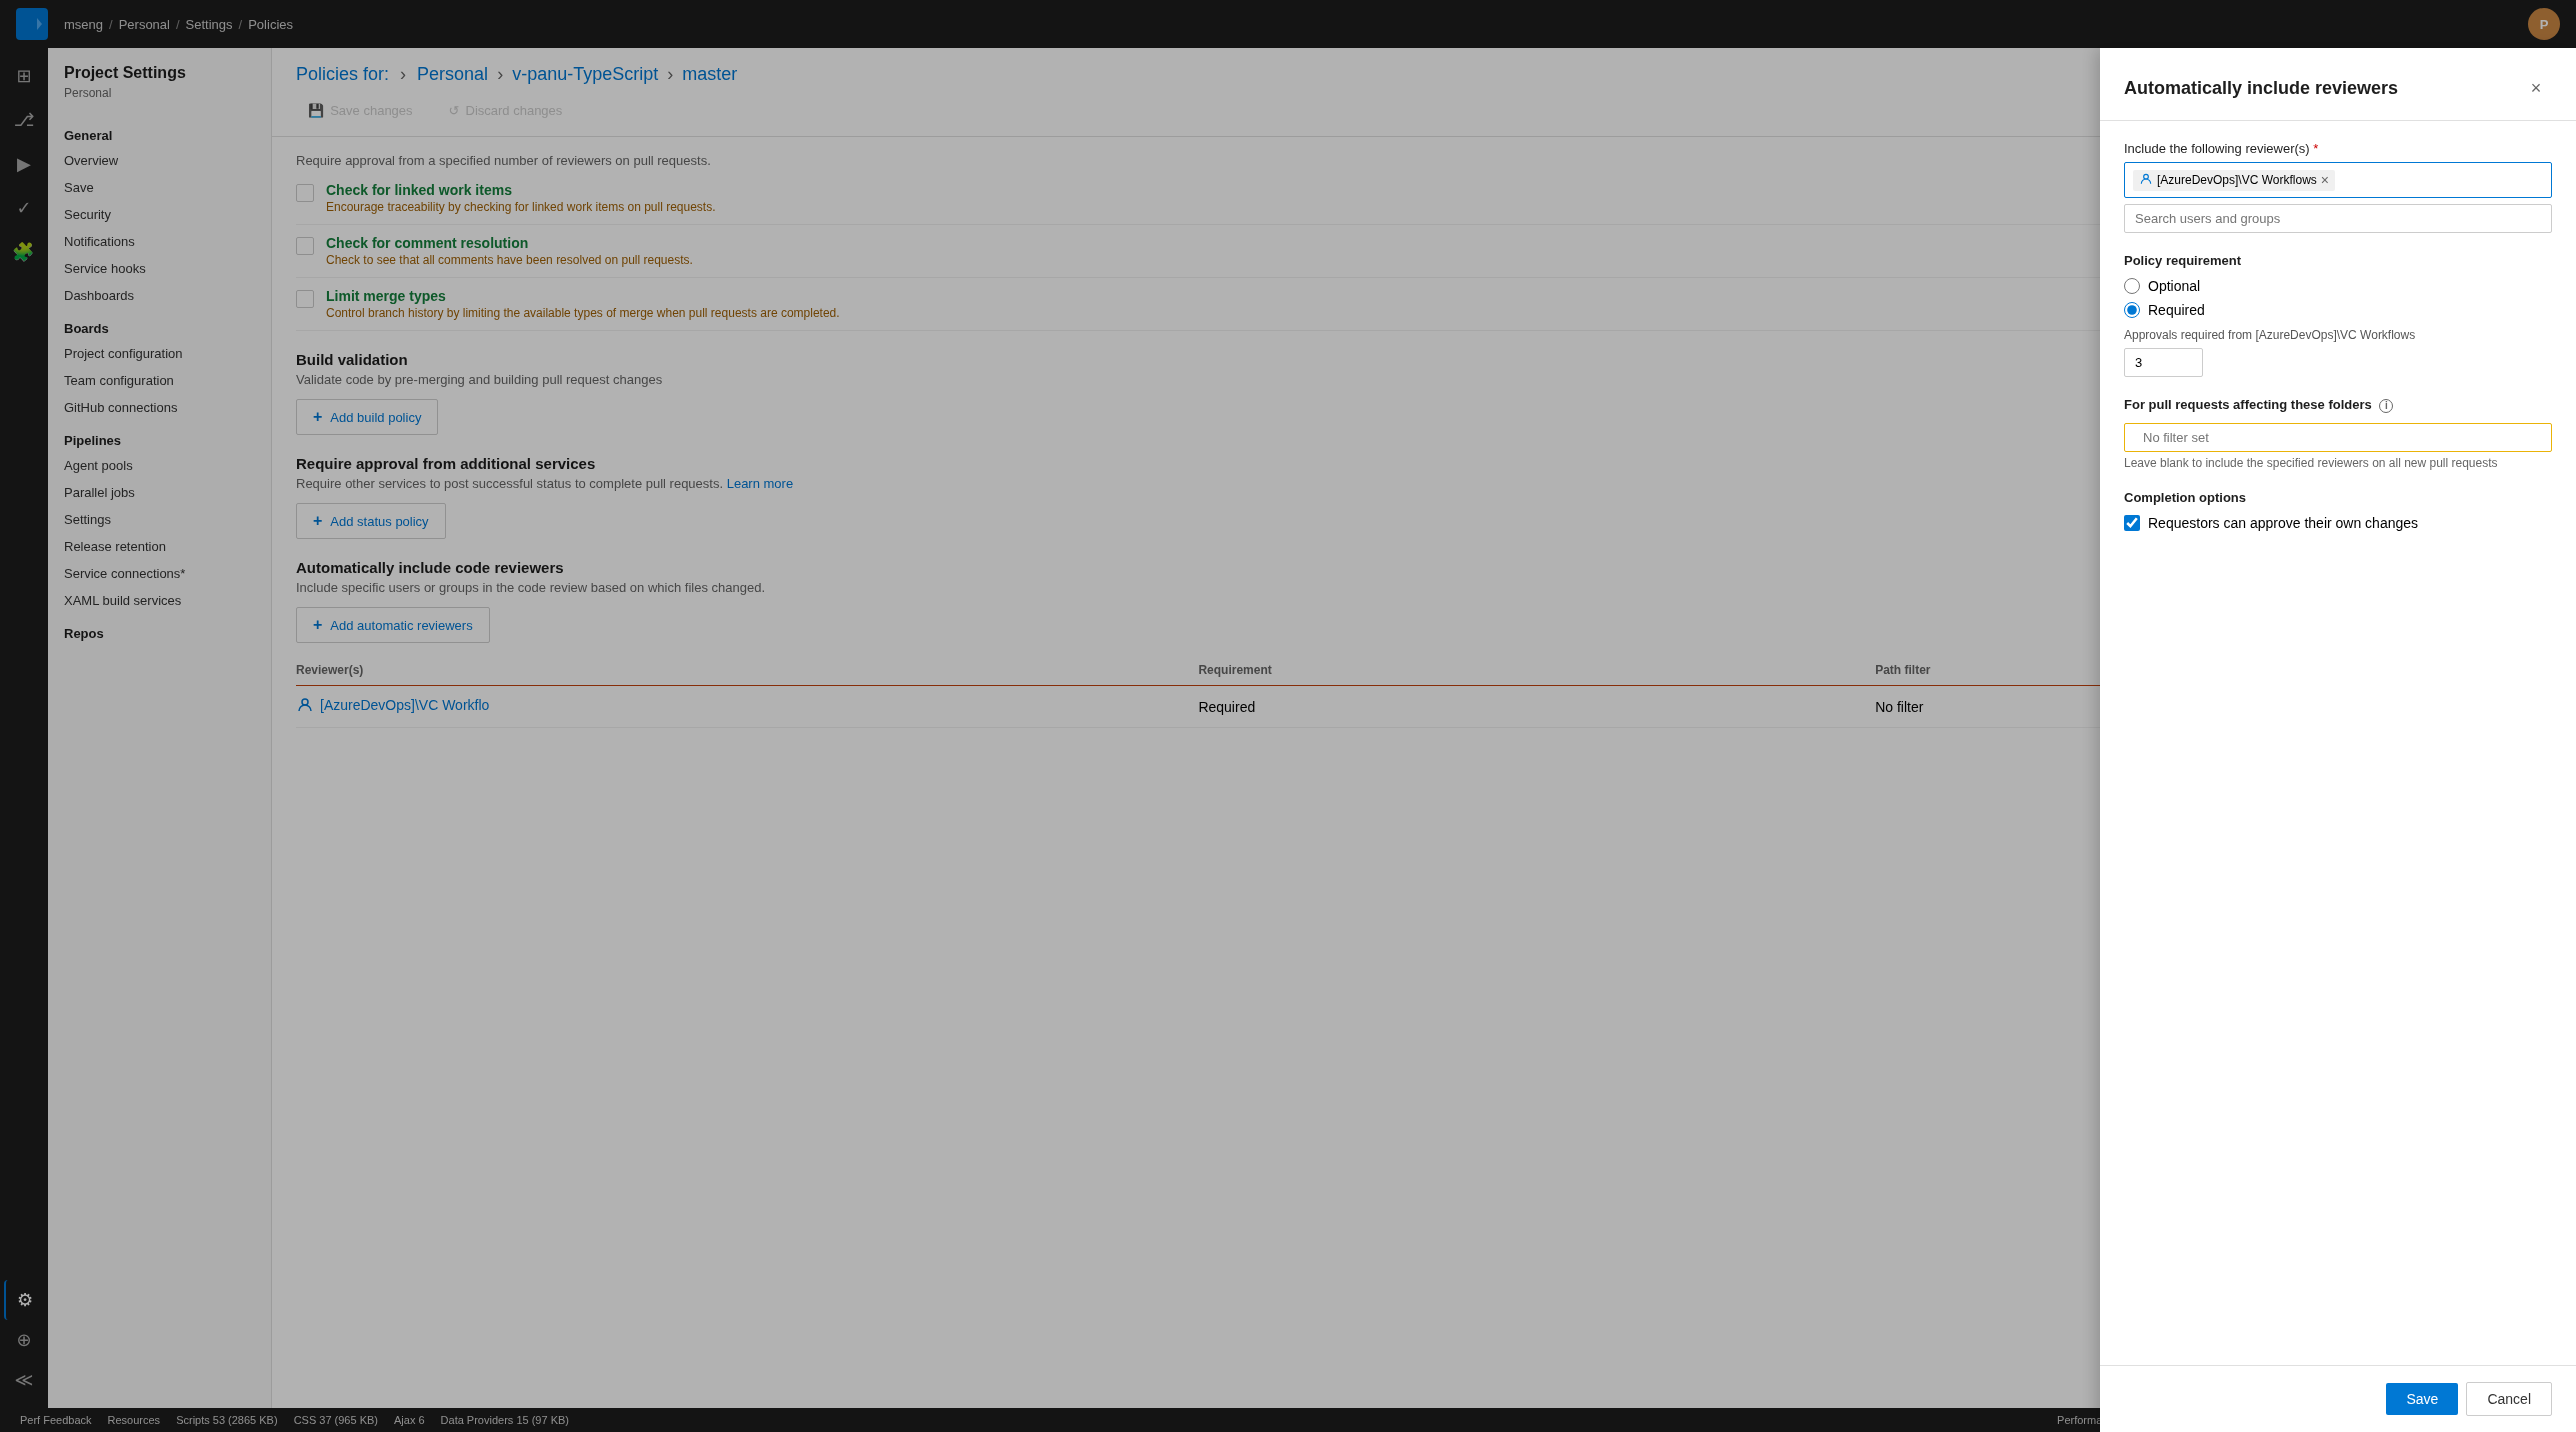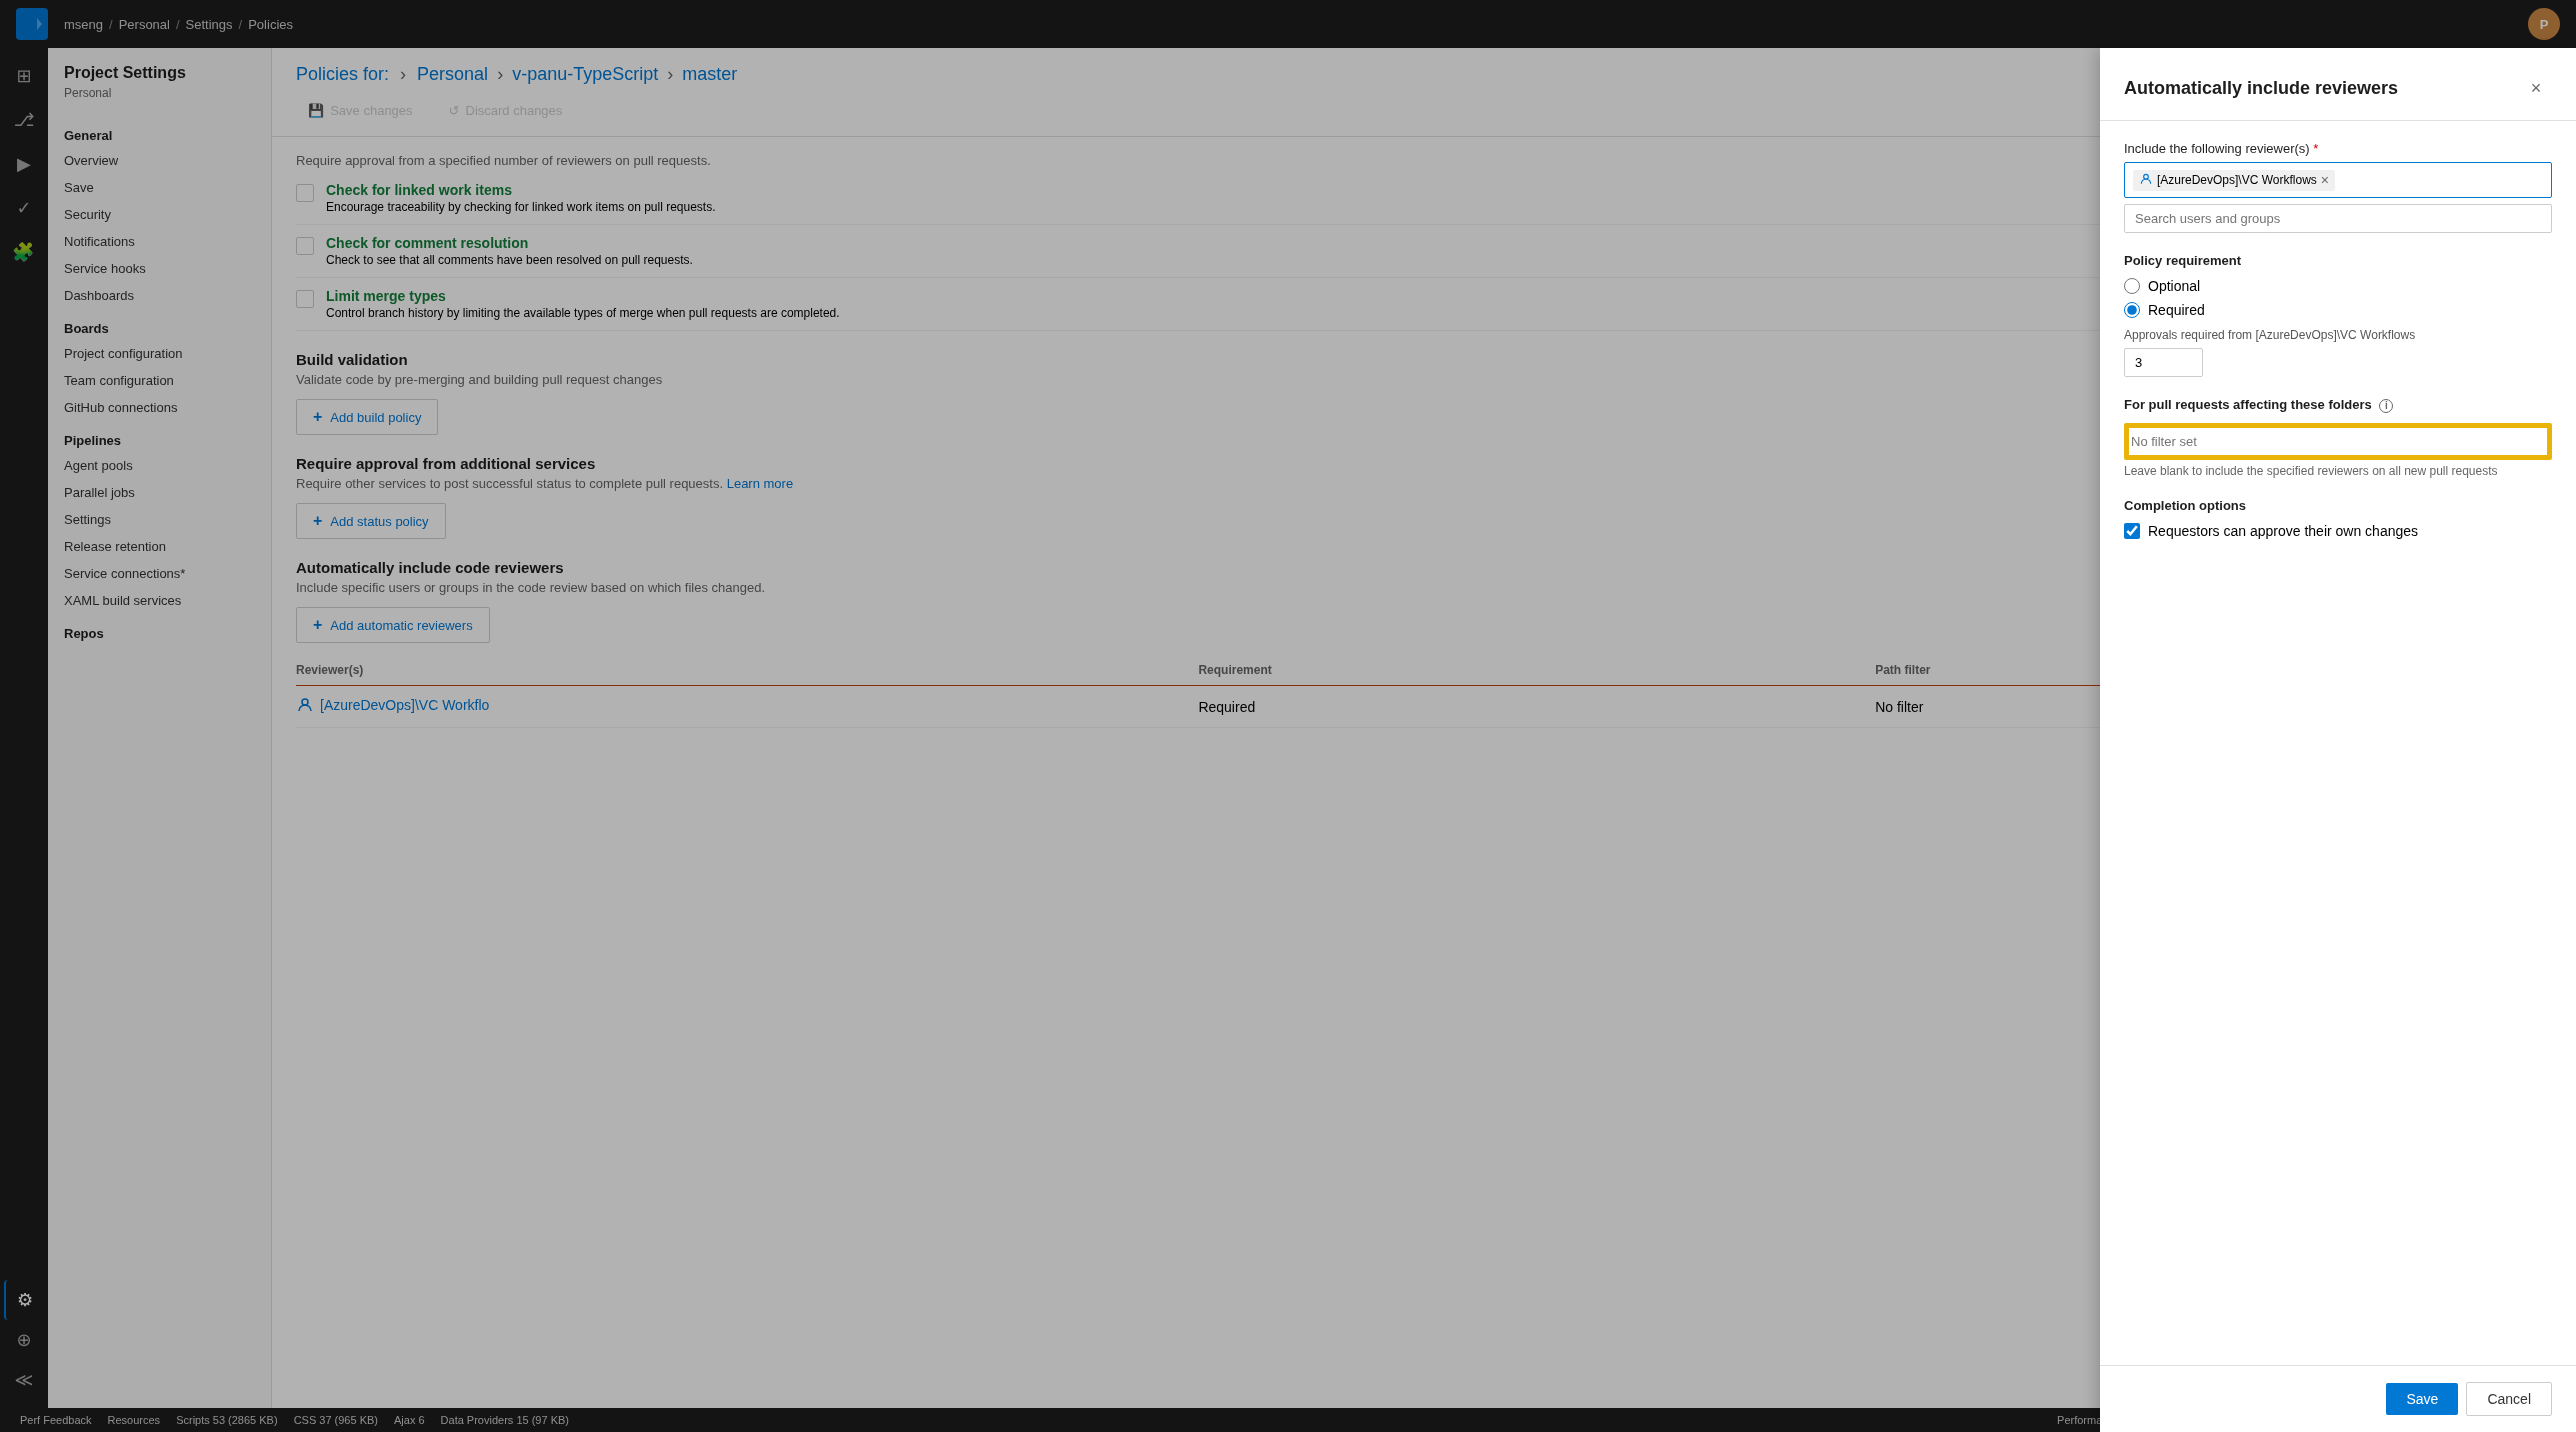--- a/index.html
+++ b/index.html
@@ -88,21 +88,21 @@
 
     .policy-item {
       display: flex; align-items: flex-start; gap: 12px; padding: 10px 0;
       border-bottom: 1px solid #f0f0f0;
     }
     .policy-item-check {
       width: 18px; height: 18px; border: 1px solid #ccc; border-radius: 2px;
       flex-shrink: 0; margin-top: 2px; background: #fff;
     }
     .policy-item-text .title { font-size: 14px; font-weight: 600; color: #15803d; }
-    .policy-item-text .desc { font-size: 12px; color: #000000; margin-top: 2px; text-align: center; }
+    .policy-item-text .desc { font-size: 12px; color: #a16207; margin-top: 2px; text-align: center; }
 
     .add-policy-btn {
       display: flex; align-items: center; gap: 8px; padding: 8px 16px;
       border: 1px solid #d0d0d0; background: #fff; border-radius: 2px;
       color: #0078d4; cursor: pointer; font-size: 13px; margin: 12px 0;
     }
     .add-policy-btn .plus { font-size: 16px; font-weight: 700; }
 
     .require-desc { color: #666; font-size: 13px; }
     .require-desc a { color: #0078d4; text-decoration: none; }
@@ -181,22 +181,22 @@
     .radio-item { display: flex; align-items: center; gap: 8px; cursor: pointer; }
     .radio-item input[type=radio] { width: 16px; height: 16px; accent-color: #0078d4; }
 
     .approvals-label { font-size: 12px; color: #555; margin: 10px 0 6px; }
     .approvals-input {
       width: 79px; border: 1px solid #ccc; border-radius: 2px;
       padding: 6px 10px; font-size: 13px; outline: none;
     }
 
     .folder-input {
-      width: 100%; border: 5px solid #eab308; border-radius: 2px;
-      padding: 6px 2px; font-size: 13px; outline: none;
+      width: 100%; border: 1px solid #eab308; border-radius: 2px;
+      padding: 6px 18px; font-size: 13px; outline: none;
       color: #999;
     }
 
     .hint-text { font-size: 12px; color: #666; margin-top: 4px; }
     .info-icon { display: inline-flex; width: 14px; height: 14px; border: 1px solid #666; border-radius: 50%; align-items: center; justify-content: center; font-size: 10px; color: #666; cursor: pointer; margin-left: 4px; vertical-align: middle; }
 
     .checkbox-item { display: flex; align-items: center; gap: 8px; cursor: pointer; }
     .checkbox-item input[type=checkbox] { width: 16px; height: 16px; accent-color: #0078d4; }
 
     .activity-textarea {

